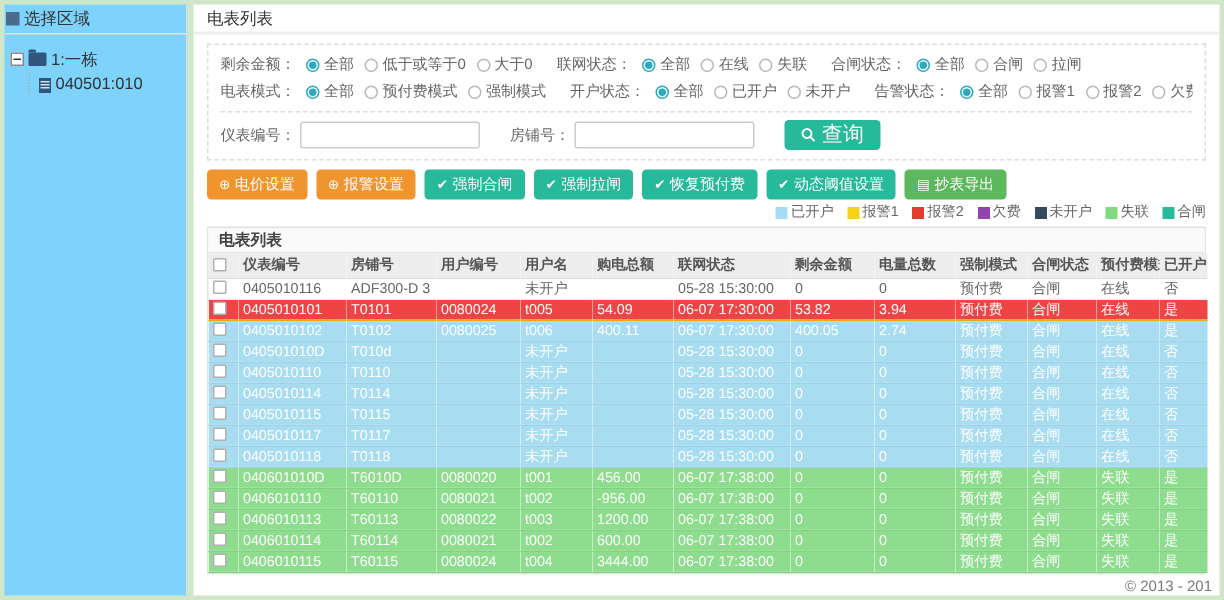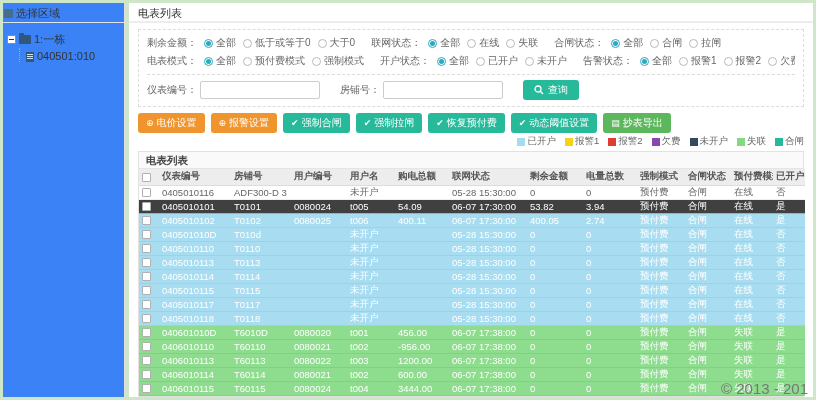--- a/index.html
+++ b/index.html
@@ -1,20 +1,20 @@
 <!DOCTYPE html>
 <html><head>
 <meta charset="utf-8">
 <style>
   * { box-sizing:border-box; margin:0; padding:0; }
   html,body { width:816px; height:400px; }
   body { background:#cde7c8; font-family:"Liberation Sans","DejaVu Sans",sans-serif; position:relative; overflow:hidden; }
 
   
-  #sidebar { position:absolute; left:3px; top:3px; width:122px; height:394px; background:#3b82f6; border-right:1px solid #dedede; overflow:hidden; }
+  #sidebar { position:absolute; left:3px; top:3px; width:122px; height:394px; background:#7dd3fc; border-right:1px solid #dedede; overflow:hidden; }
   .side-header { height:20px; line-height:20px; font-size:11px; color:#333; border-bottom:1px solid #e3e3e3; padding-left:1px; white-space:nowrap; overflow:hidden; }
   .side-ico { display:inline-block; width:9px; height:9px; background:#4a6b8a; margin-right:3px; vertical-align:-1px; }
   .tree { padding:9px 4px; font-size:11px; color:#333; }
   .tree-root { display:flex; align-items:center; height:14px; white-space:nowrap; cursor:pointer; }
   .expander { width:9px; height:9px; border:1px solid #8a8a8a; background:#fff; margin-right:3px; position:relative; flex:0 0 auto; }
   .expander::before { content:""; position:absolute; left:1px; right:1px; top:3px; height:1px; background:#333; }
   .icon-folder { width:12px; height:9px; background:#31577f; border-radius:1px; position:relative; margin-right:3px; flex:0 0 auto; }
   .icon-folder::before { content:""; position:absolute; top:-2px; left:0; width:5px; height:2px; background:#31577f; border-radius:1px 1px 0 0; }
   .tree-children { margin-left:12px; border-left:1px dotted #aaa; padding-left:6px; margin-top:2px; }
   .tree-item { display:flex; align-items:flex-end; height:14px; margin-top:2px; white-space:nowrap; cursor:pointer; }
@@ -30,44 +30,44 @@
   .filter-row { display:flex; align-items:center; height:18px; font-size:10px; color:#666; white-space:nowrap; overflow:hidden; }
   .fgroup { display:inline-flex; margin-right:16px; }
   .glabel { color:#666; }
   .fopt { display:inline-flex; align-items:center; margin-left:7px; cursor:pointer; }
   .radio { width:9px; height:9px; border:1px solid #b9b9b9; border-radius:50%; background:#fff; margin-right:3px; position:relative; flex:0 0 auto; }
   .radio.checked { border-color:#2aa9c0; }
   .radio.checked::after { content:""; position:absolute; left:1px; top:1px; width:5px; height:5px; border-radius:50%; background:#2aa9c0; }
   .search-row { display:flex; align-items:center; border-top:1px dashed #dcdcdc; margin-top:4px; padding:5px 0 6px; font-size:10px; color:#666; }
   .slabel { margin-right:3px; }
   input.text { width:120px; height:18px; border:1px solid #ccc; border-radius:2px; margin-right:20px; font-size:10px; padding:0 4px; font-family:inherit; color:#333; outline:none; }
-  .btn-query { display:inline-flex; align-items:center; gap:4px; height:20px; padding:0 11px; background:#26b99a; border:none; border-radius:3px; color:#fff; font-size:10px; font-family:inherit; cursor:pointer; }
+  .btn-query { display:inline-flex; align-items:center; gap:4px; height:20px; padding:0 11px; background:#26b99a; border:none; border-radius:3px; color:#fff; font-size:14px; font-family:inherit; cursor:pointer; }
 
   .actions { display:flex; gap:6px; margin:6px 0 2px; }
   .btn { display:inline-flex; align-items:center; gap:3px; height:20px; padding:0 8px; border:none; border-radius:3px; color:#fff; font-size:10px; font-family:inherit; cursor:pointer; white-space:nowrap; }
   .btn.orange { background:#f0942d; }
   .btn.teal { background:#26b99a; }
   .btn.green { background:#5db75d; }
   .bicon { font-size:9px; line-height:1; }
 
   .legend { display:flex; justify-content:flex-end; align-items:center; gap:9px; font-size:9.5px; color:#666; margin:2px 0 3px; white-space:nowrap; overflow:hidden; }
   .litem { display:inline-flex; align-items:center; gap:2px; flex:0 0 auto; }
   .sw { width:8px; height:8px; display:inline-block; }
 
   .table-panel { border:1px solid #e2e2e2; }
   .tbl-title { font-size:10.5px; font-weight:bold; color:#444; height:17px; line-height:17px; padding-left:7px; background:#fafafa; border-bottom:1px solid #e5e5e5; }
   table { width:100%; border-collapse:collapse; table-layout:fixed; font-size:9.5px; }
   thead th { background:#ededed; color:#555; font-weight:bold; text-align:left; padding:0 3px; height:16px; border-bottom:1px solid #ddd; white-space:nowrap; overflow:hidden; }
   tbody td { padding:0 3px; height:14px; color:#666; border-bottom:1px solid #eee; white-space:nowrap; overflow:hidden; background:#fff; }
-  tr.alarm1 td { background:#404040; color:#fff; border-bottom-color:#e5a81f; }
+  tr.alarm1 td { background:#ef4444; color:#fff; border-bottom-color:#e5a81f; }
   tr.opened td { background:#a8ddf1; color:#fff; border-bottom-color:#99d2e9; }
   tr.lost td   { background:#8edc8e; color:#fff; border-bottom-color:#7ed47e; }
   .cb { width:9px; height:9px; border:1px solid #b0b0b0; background:#fff; display:inline-block; border-radius:1px; vertical-align:middle; }
 
-  .footer { position:absolute; right:5px; bottom:0; font-size:15px; color:#777; }
+  .footer { position:absolute; right:5px; bottom:0; font-size:10px; color:#777; }
 </style>
 </head>
 <body>
 
 <div id="app">
 
   <aside id="sidebar">
     <div class="side-header">
       <span class="side-ico"></span><span>选择区域</span>
     </div>
@@ -372,35 +372,20 @@
                 <td>05-28 15:30:00</td>
                 <td>0</td>
                 <td>0</td>
                 <td>预付费</td>
                 <td>合闸</td>
                 <td>在线</td>
                 <td>否</td>
               </tr>
               <tr class="opened">
                 <td><span class="cb"></span></td>
-                <td>0405010113</td>
-                <td>T0113</td>
-                <td></td>
-                <td>未开户</td>
-                <td></td>
-                <td>05-28 15:30:00</td>
-                <td>0</td>
-                <td>0</td>
-                <td>预付费</td>
-                <td>合闸</td>
-                <td>在线</td>
-                <td>否</td>
-              </tr>
-              <tr class="opened">
-                <td><span class="cb"></span></td>
                 <td>0405010114</td>
                 <td>T0114</td>
                 <td></td>
                 <td>未开户</td>
                 <td></td>
                 <td>05-28 15:30:00</td>
                 <td>0</td>
                 <td>0</td>
                 <td>预付费</td>
                 <td>合闸</td>

